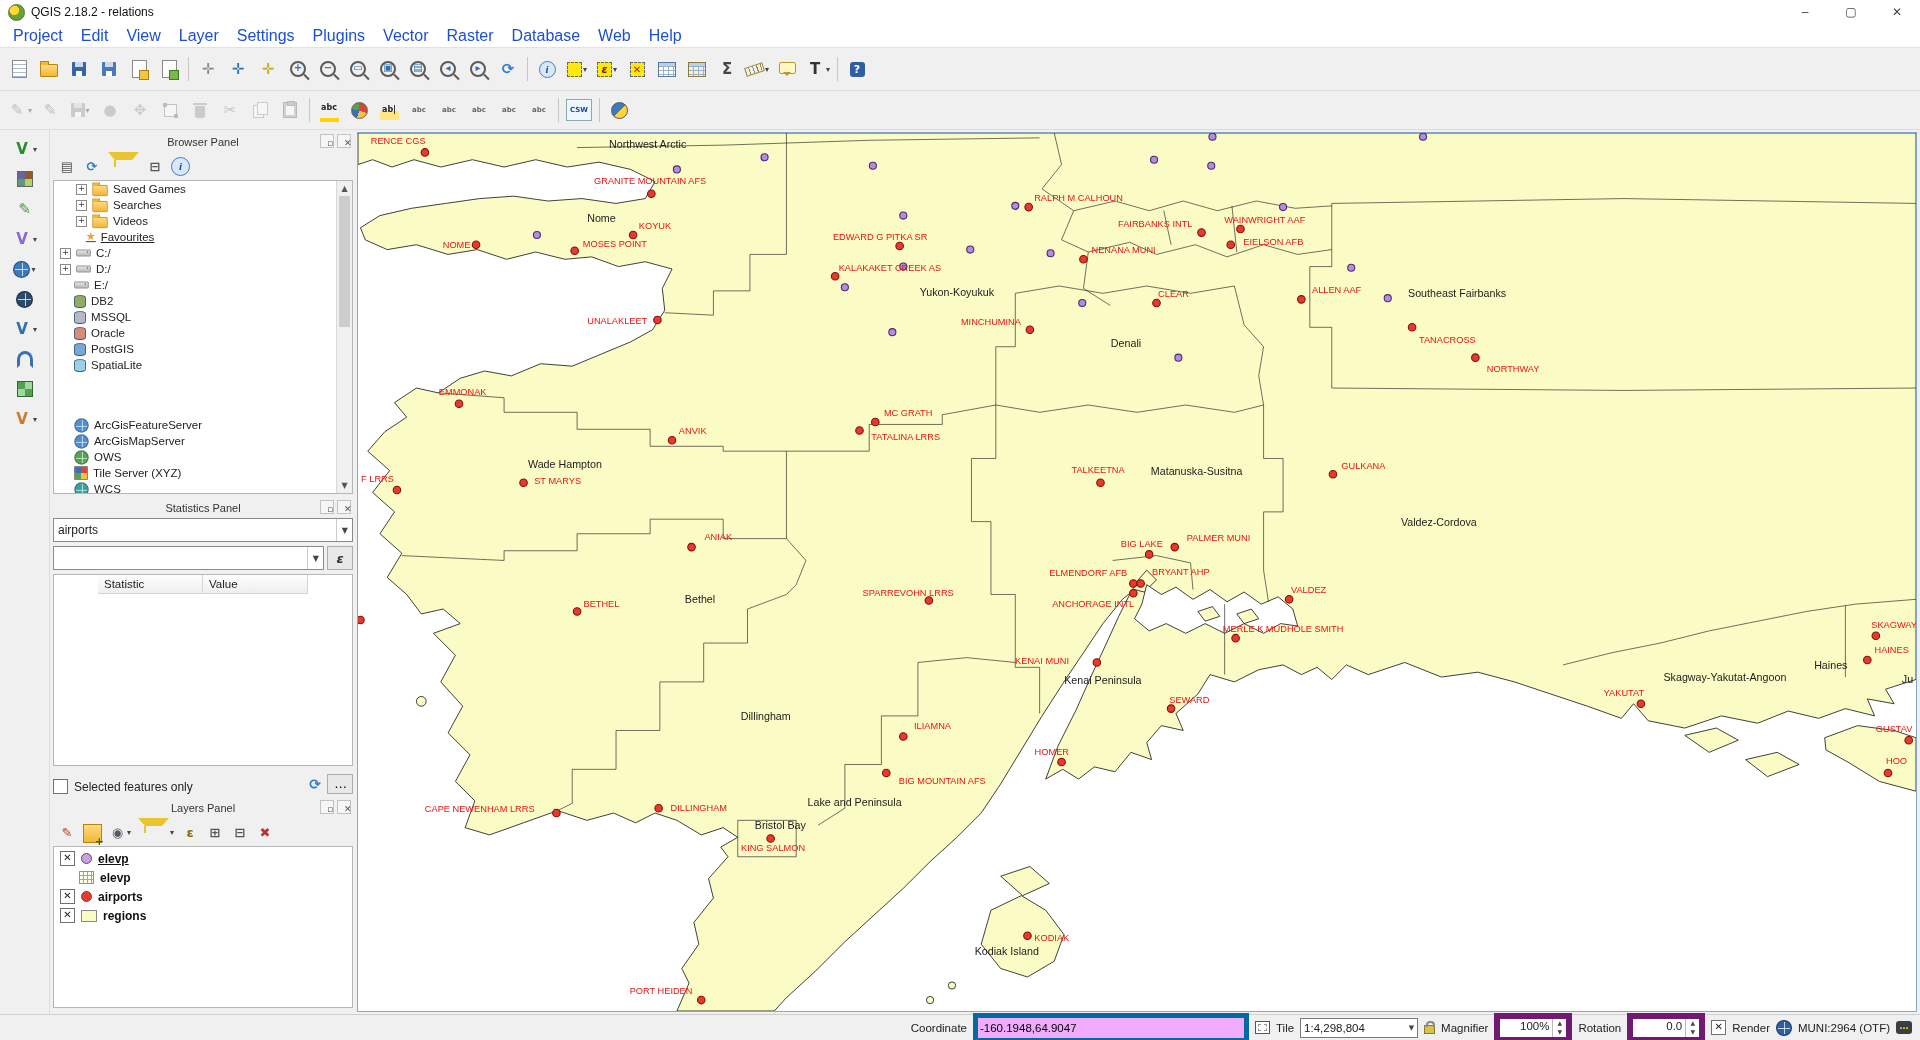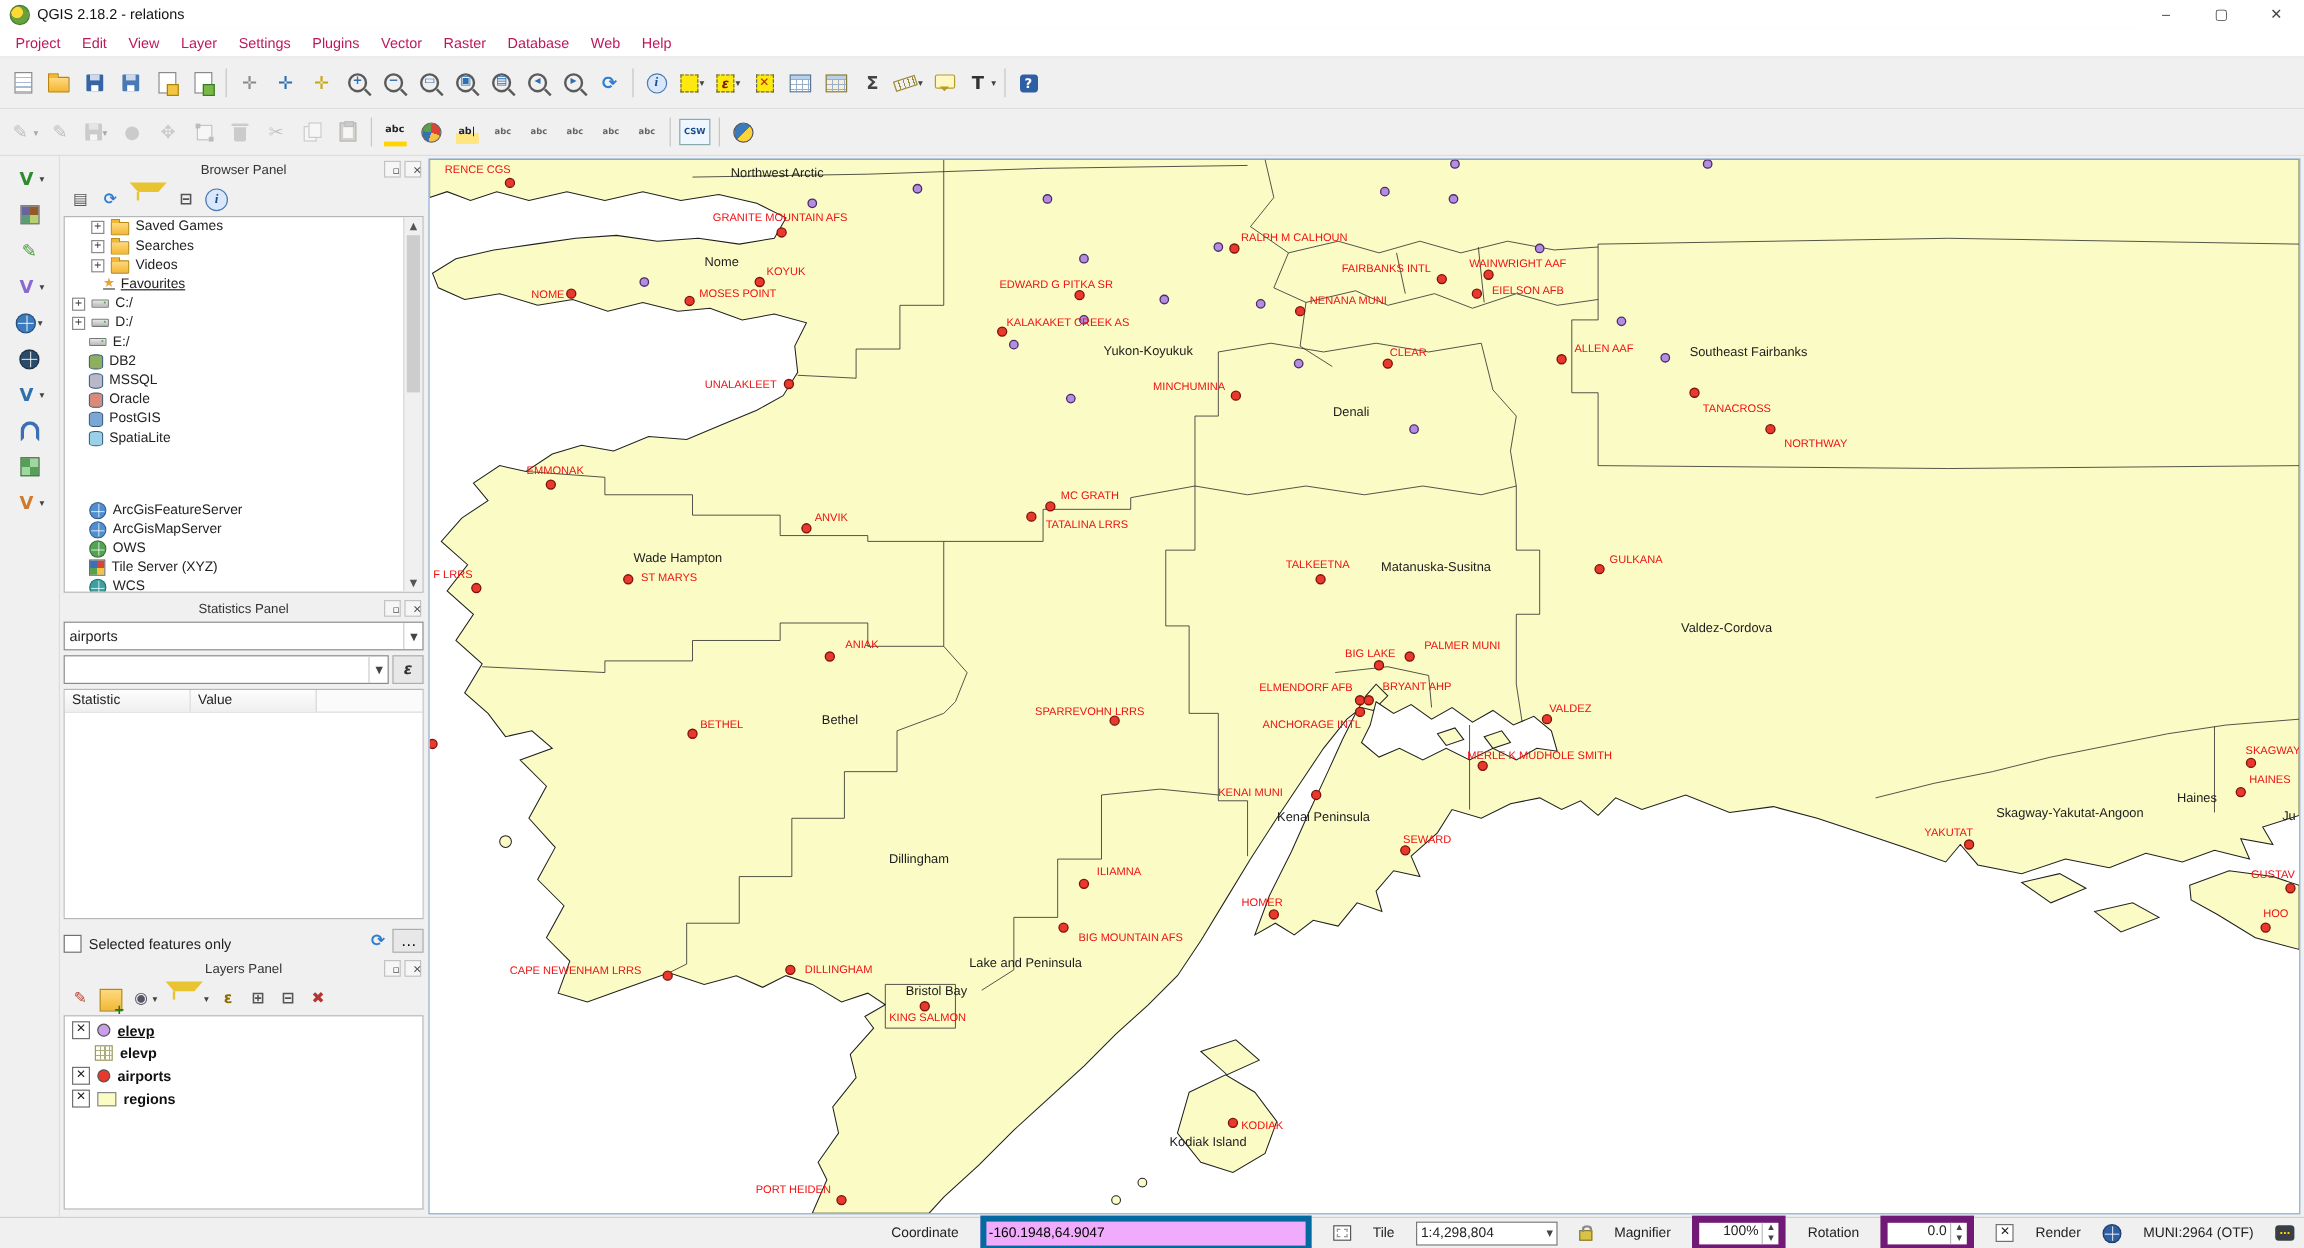--- a/index.html
+++ b/index.html
@@ -10,21 +10,21 @@
   
   .titlebar{height:24px;background:#fff;display:flex;align-items:center;flex:0 0 auto;}
   .qgis-logo{width:15px;height:15px;border-radius:50%;margin:0 6px 0 8px;
     background:radial-gradient(circle at 35% 35%,#ffd838 0 34%,#67a13b 36% 100%);border:1px solid #4a7a2a;}
   .title-text{font-size:12px;color:#111;}
   .win-controls{margin-left:auto;display:flex;height:100%;}
   .win-btn{width:46px;height:100%;display:flex;align-items:center;justify-content:center;
     font-size:12px;color:#444;background:#fff;border:none;}
   
   .menubar{height:23px;background:#fff;display:flex;align-items:center;border-bottom:1px solid #e2e2e2;flex:0 0 auto;padding-left:4px;}
-  .menu-item{padding:3px 9px;font-size:12px;color:#be185d;}
+  .menu-item{padding:3px 9px;font-size:16px;color:#1d4ed8;}
   
   .toolbar{background:#f0f0f0;display:flex;align-items:center;flex:0 0 auto;padding:2px 4px;border-bottom:1px solid #ddd;}
   #tb1{height:38px;}
   #tb2{height:34px;}
   .tbtn{min-width:28px;height:28px;border:1px solid transparent;background:transparent;display:inline-flex;
     align-items:center;justify-content:center;margin:0 1px;padding:0 1px;border-radius:2px;position:relative;}
   .tbtn.dis{opacity:.42;filter:grayscale(.8);}
   .tbsep{width:1px;height:24px;background:#c6c6c6;margin:0 4px;display:inline-block;}
   .dd{font-size:8px;color:#444;margin-left:1px;font-family:"DejaVu Sans",sans-serif;}
   .ic{display:inline-flex;align-items:center;justify-content:center;width:20px;height:20px;}
@@ -128,21 +128,21 @@
   .tico{flex:0 0 auto;transform:scale(.85);}
   .scrollbar{position:absolute;top:0;right:0;bottom:0;width:15px;background:#f0f0f0;border-left:1px solid #d8d8d8;}
   .sb-arrow{height:15px;font-size:8px;color:#555;text-align:center;line-height:15px;font-family:"DejaVu Sans",sans-serif;}
   .sb-thumb{position:absolute;top:15px;left:2px;right:2px;height:42%;background:#cdcdcd;}
   
   .combo{height:22px;background:#fff;border:1px solid #8a8a8a;display:flex;align-items:center;padding:0 4px;position:relative;font-size:12px;}
   .combo .arrow{margin-left:auto;font-size:8px;color:#444;border-left:1px solid #ccc;padding-left:5px;height:100%;display:flex;align-items:center;font-family:"DejaVu Sans",sans-serif;}
   .stat-row2{display:flex;gap:3px;margin-top:4px;}
   .stat-row2 .combo{flex:1 1 auto;}
   .eps-btn{width:26px;height:24px;border:1px solid #adadad;background:#e8e8e8;font:italic bold 13px/22px "DejaVu Sans",sans-serif;color:#333;text-align:center;}
-  .stat-table{display:flex;flex-direction:column;flex:1 1 auto;margin-top:4px;border:1px solid #b6b6b6;background:#fff;min-height:0;}
+  .stat-table{display:flex;flex-direction:column;flex:1 1 auto;margin-top:4px;border:1px solid #b6b6b6;background:#fff;min-height:0;align-items:center;}
   .stat-head{display:flex;flex:0 0 auto;background:#fbfbfb;border-bottom:1px solid #d5d5d5;}
   .stat-h{width:92px;padding:3px 6px;border-right:1px solid #d5d5d5;font-size:11.5px;color:#222;background:linear-gradient(#fdfdfd,#efefef);}
   .stat-body{flex:1 1 auto;background:#fff;}
   .stat-footer{display:flex;align-items:flex-end;gap:6px;margin-top:4px;flex:0 0 auto;height:24px;}
   .cb{width:13px;height:13px;border:1px solid #707070;background:#fff;font:bold 10px/11px "DejaVu Sans",sans-serif;text-align:center;color:#222;flex:0 0 auto;}
   .cb.on::before{content:"✕";}
   .dots-btn{width:26px;height:20px;border:1px solid #adadad;background:#e8e8e8;text-align:center;line-height:16px;}
   
   .layers-list{background:#fff;border:1px solid #b6b6b6;flex:1 1 auto;font-size:12px;padding-top:2px;}
   .lrow{height:19px;display:flex;align-items:center;gap:6px;padding-left:6px;}
@@ -161,21 +161,21 @@
   .land{fill:#fbfbc5;stroke:#1f1f1f;stroke-width:0.7;}
   .sound{fill:#ffffff;stroke:#1f1f1f;stroke-width:0.7;}
   .bounds path{fill:none;stroke:#2a2a2a;stroke-width:0.55;}
   .apdot{fill:#e8392c;stroke:#7e120c;stroke-width:0.9;}
   .evdot{fill:#b48ce0;stroke:#4a2c6e;stroke-width:0.9;}
   #map-svg text{font-family:"Liberation Sans",sans-serif;}
   .aplabel{fill:#ee1111;font-size:7.6px;text-anchor:middle;}
   .rlabel{fill:#1c1c1c;font-size:8.8px;text-anchor:middle;}
 
   
-  .statusbar{height:25px;background:#f0f0f0;border-top:1px solid #d0d0d0;display:flex;align-items:center;gap:18px;padding:0 8px;flex:0 0 auto;font-size:11.5px;}
+  .statusbar{height:25px;background:#f0f0f0;border-top:1px solid #d0d0d0;display:flex;align-items:center;gap:6px;padding:0 8px;flex:0 0 auto;font-size:11.5px;}
   .sb-spacer{flex:1 1 auto;}
   .sb-input{height:18px;border:5px solid #0369a1;background:#f0abfc;text-align:left;font:11.5px "Liberation Sans",sans-serif;width:262px;}
   .sb-combo{height:18px;border:1px solid #7a7a7a;background:#fff;display:flex;align-items:center;padding:0 3px;width:110px;font-size:11.5px;}
   .sb-combo .arrow{margin-left:auto;font-size:7px;color:#444;font-family:"DejaVu Sans",sans-serif;}
   .spin{display:flex;border:6px solid #701a75;background:#fff;height:18px;}
   .spin .val{width:46px;text-align:right;padding:1px 3px;font-size:11.5px;}
   .spin .arrows{display:flex;flex-direction:column;border-left:1px solid #bbb;width:13px;}
   .spin .arrows span{flex:1;font-size:6px;line-height:8px;text-align:center;color:#444;font-family:"DejaVu Sans",sans-serif;}
   .k-lock{width:9px;height:7px;background:#d8c24a;border:1px solid #8a7a2a;position:relative;margin-top:4px;}
   .k-lock::before{content:"";position:absolute;top:-5px;left:1px;width:5px;height:4px;border:2px solid #8a8a8a;border-bottom:none;border-radius:4px 4px 0 0;}

